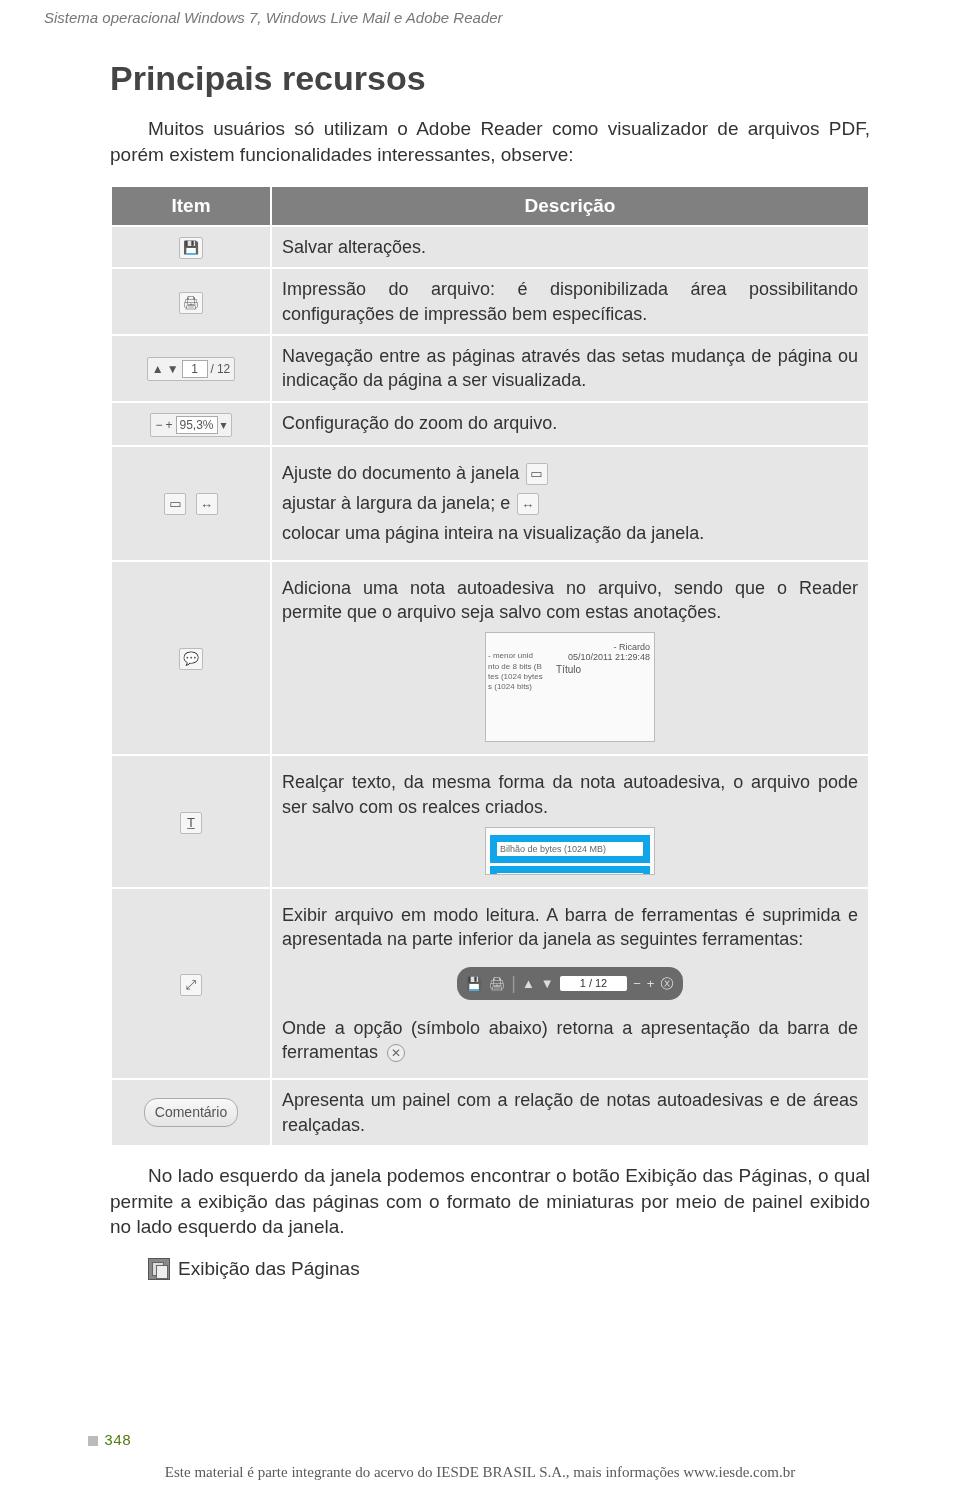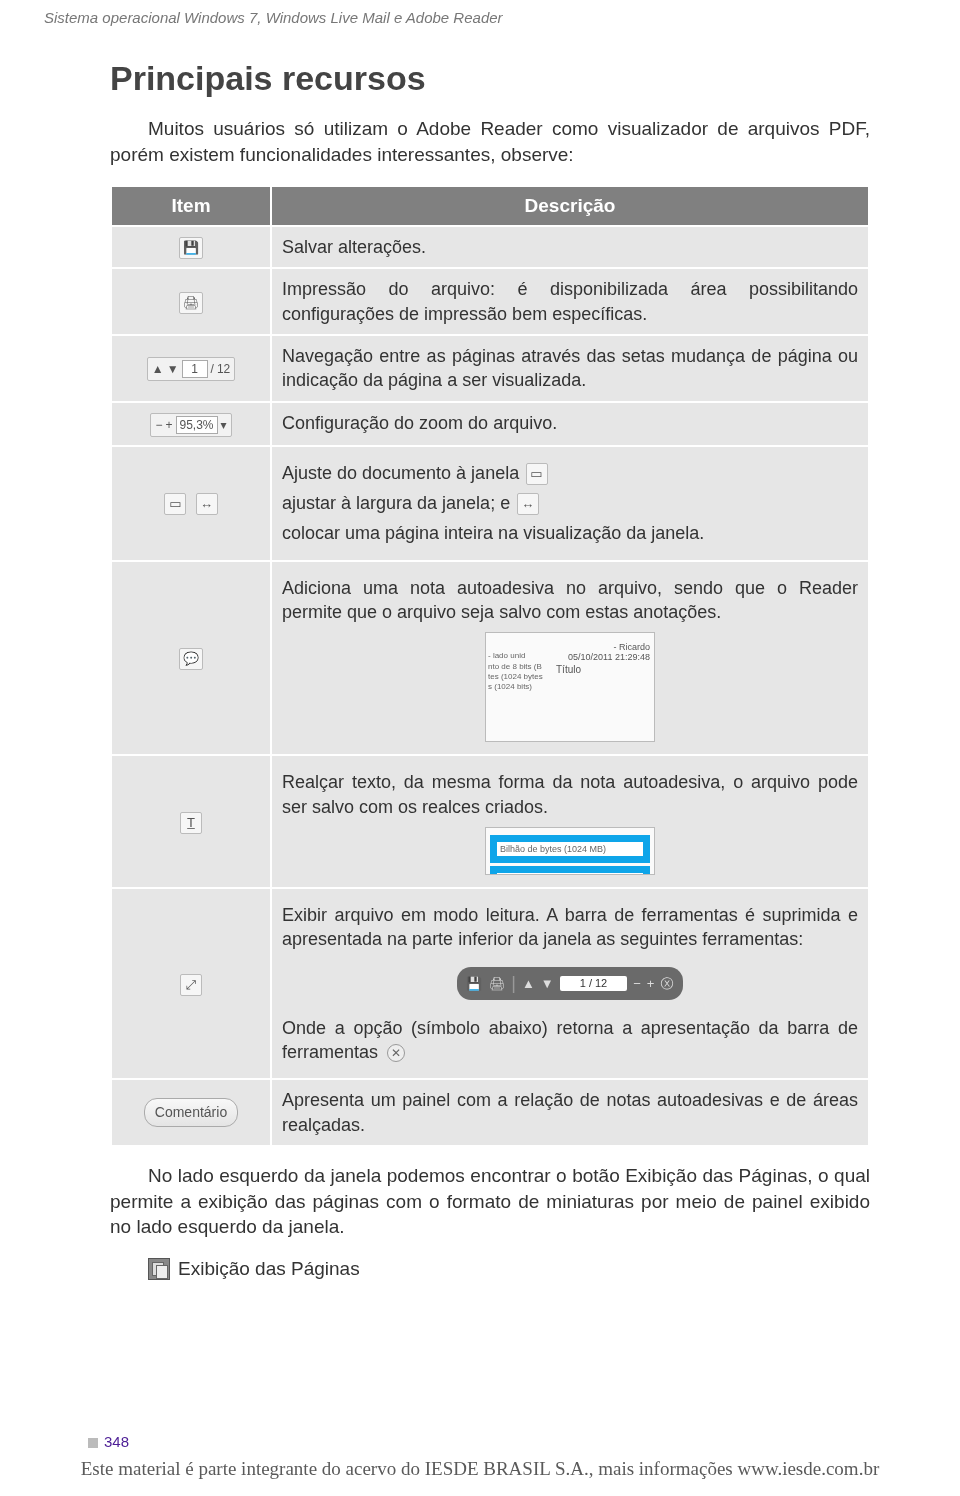--- a/index.html
+++ b/index.html
@@ -232,37 +232,38 @@
     left: 7px; top: 6px;
     width: 10px; height: 12px;
     background: #eee;
     border: 1px solid #666;
   }
   .page-num {
     position: absolute;
     left: 88px;
     bottom: 44px;
     font-size: 15px;
-    color: #4c1d95;
+    color: #4d7c0f;
+    font-family: Liberation Mono, monospace;
   }
   .page-num::before{
     content:"";
     display:inline-block;
     width:10px;height:10px;
     background:#bbb;
     margin-right:6px;
     vertical-align:middle;
   }
   .footer {
     position: absolute;
     left: 0;
     bottom: 14px;
     width: 100%;
     text-align: center;
-    font-size: 19px;
+    font-size: 15px;
     color: #5a5a5a;
     font-family: Georgia, serif;
   }
   .center-block { text-align: center; }
 </style>
 </head>
 <body>
 
 <div class="page-header">Sistema operacional Windows 7, Windows Live Mail e Adobe Reader</div>
 
@@ -333,21 +334,21 @@
       <tr>
         <td><span class="icon-box">💬</span></td>
         <td class="desc">
           <p>Adiciona uma nota autoadesiva no arquivo, sendo que o Reader permite que o arquivo seja salvo com estas anotações.</p>
           <div class="sticky-preview">
             <div class="head">
               <div>- Ricardo</div>
               <div>05/10/2011 21:29:48</div>
             </div>
             <div class="side">
-              <div>- lado unid</div>
+              <div>- menor unid</div>
               <div>nto de 8 bits (B</div>
               <div>tes (1024 bytes</div>
               <div>s (1024 bits)</div>
             </div>
             <div class="titulo">Título</div>
           </div>
         </td>
       </tr>
       <tr>
         <td><span class="icon-box">T̲</span></td>

